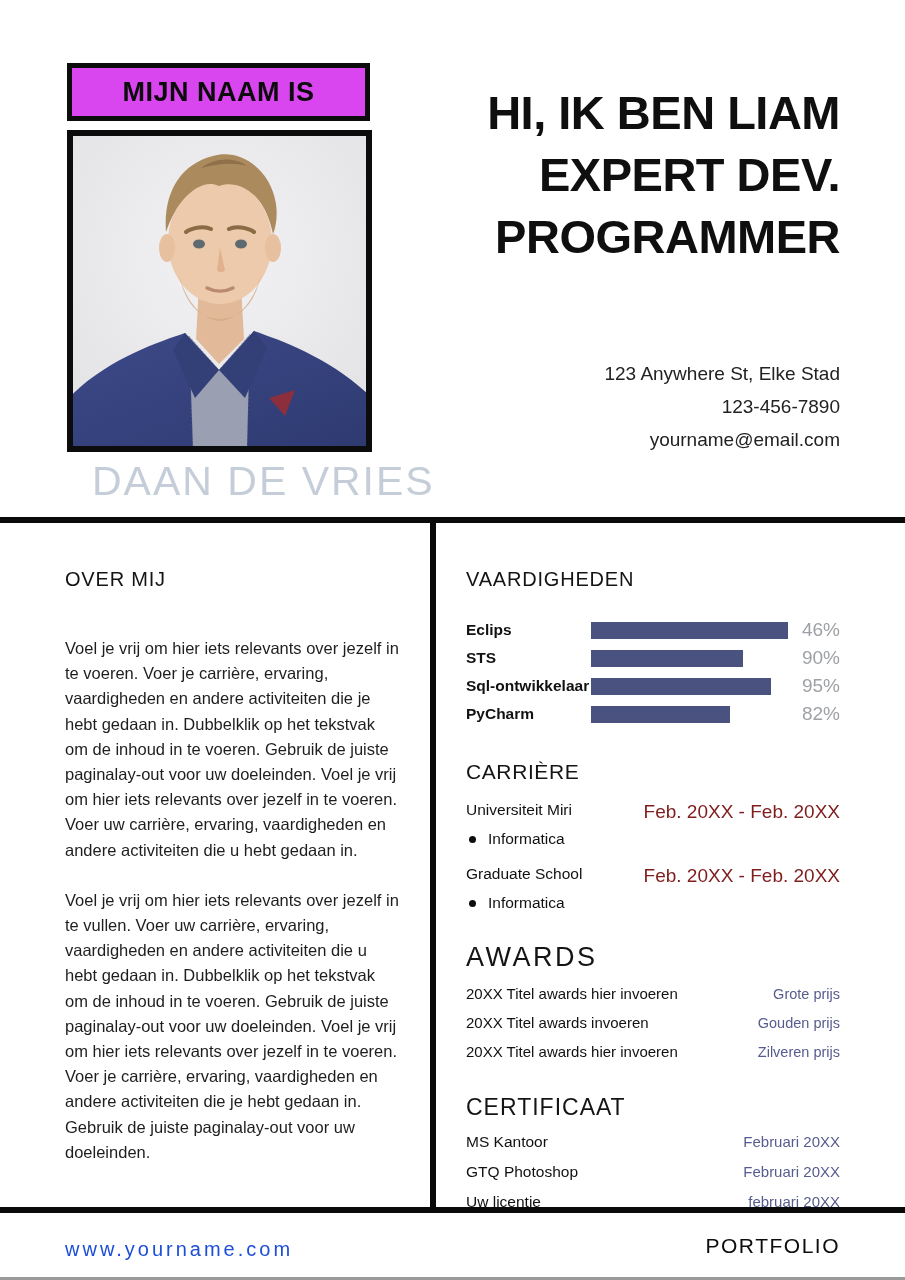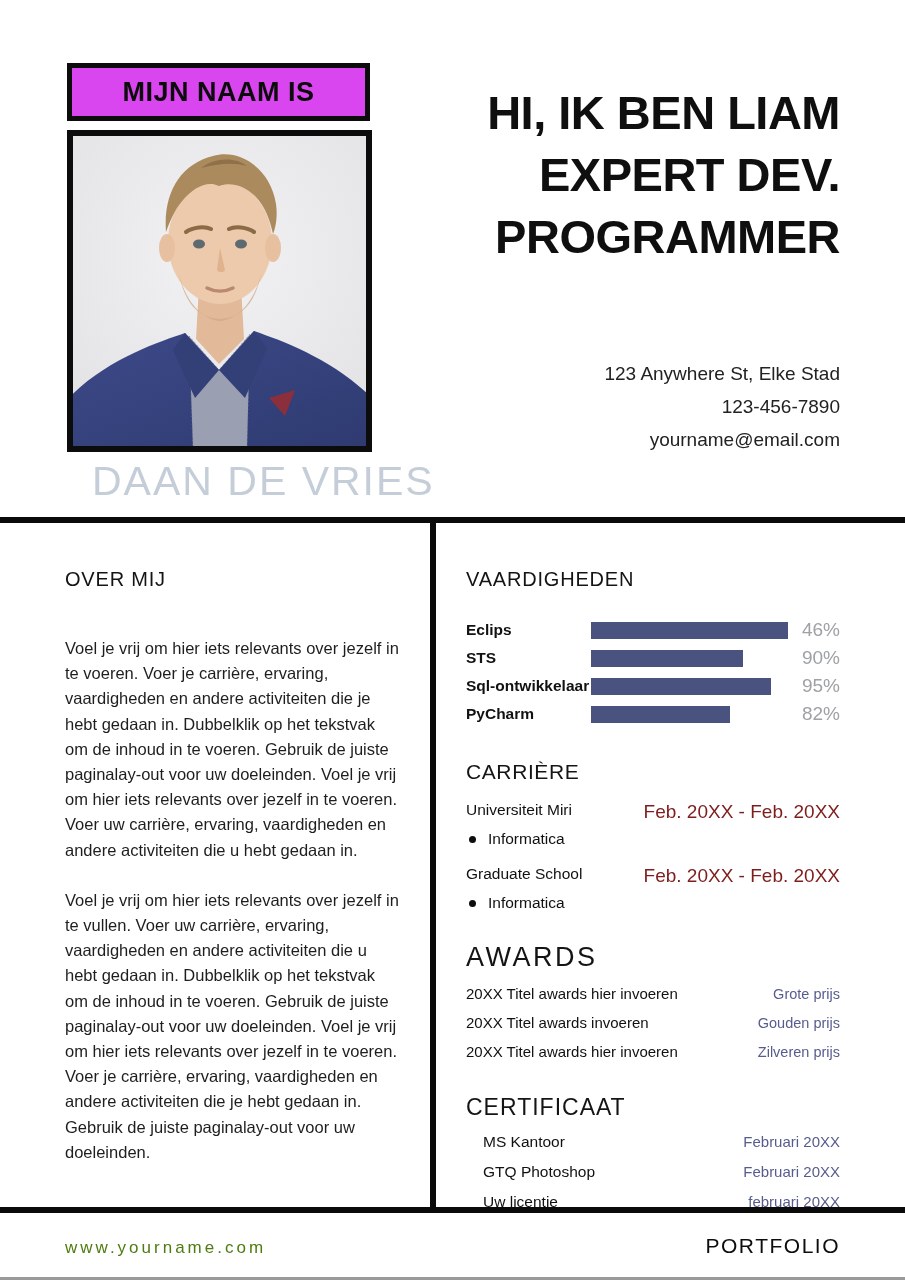--- a/index.html
+++ b/index.html
@@ -77,28 +77,28 @@
   .career-bullet { display:flex; align-items:center; margin-top:7px; padding-left:3px; }
   .dot { width:7px; height:7px; border-radius:50%; background:#0d0d0d; margin-right:12px; }
   .career-detail { font-size:15.5px; color:#111; }
 
   .awards-title { margin-top:30px; }
   .award-row { display:flex; justify-content:space-between; align-items:baseline; margin-top:12px; }
   .award-name { font-size:15px; color:#111; }
   .award-prize { font-size:14.5px; color:#575c8e; }
 
   .cert-title { margin-top:34px; }
-  .cert-row { display:flex; justify-content:space-between; align-items:baseline; margin-top:12px;margin-left:17px; }
+  .cert-row { display:flex; justify-content:space-between; align-items:baseline; margin-top:12px; }
   .cert-name { font-size:15.5px; color:#111; }
   .cert-date { font-size:15px; color:#575c8e; }
 
   
   .footer-site {
     position:absolute; left:65px; top:1238px;
-    font-size:17px; font-weight:300; letter-spacing:3px; color:#4d7c0f;
+    font-size:20px; font-weight:300; letter-spacing:3px; color:#1d4ed8;
   }
   .footer-portfolio {
     position:absolute; right:65px; top:1234px;
     font-size:21px; font-weight:500; letter-spacing:1.5px; color:#0d0d0d;
   }
 </style>
 </head>
 <body>
 
 <div class="page">

